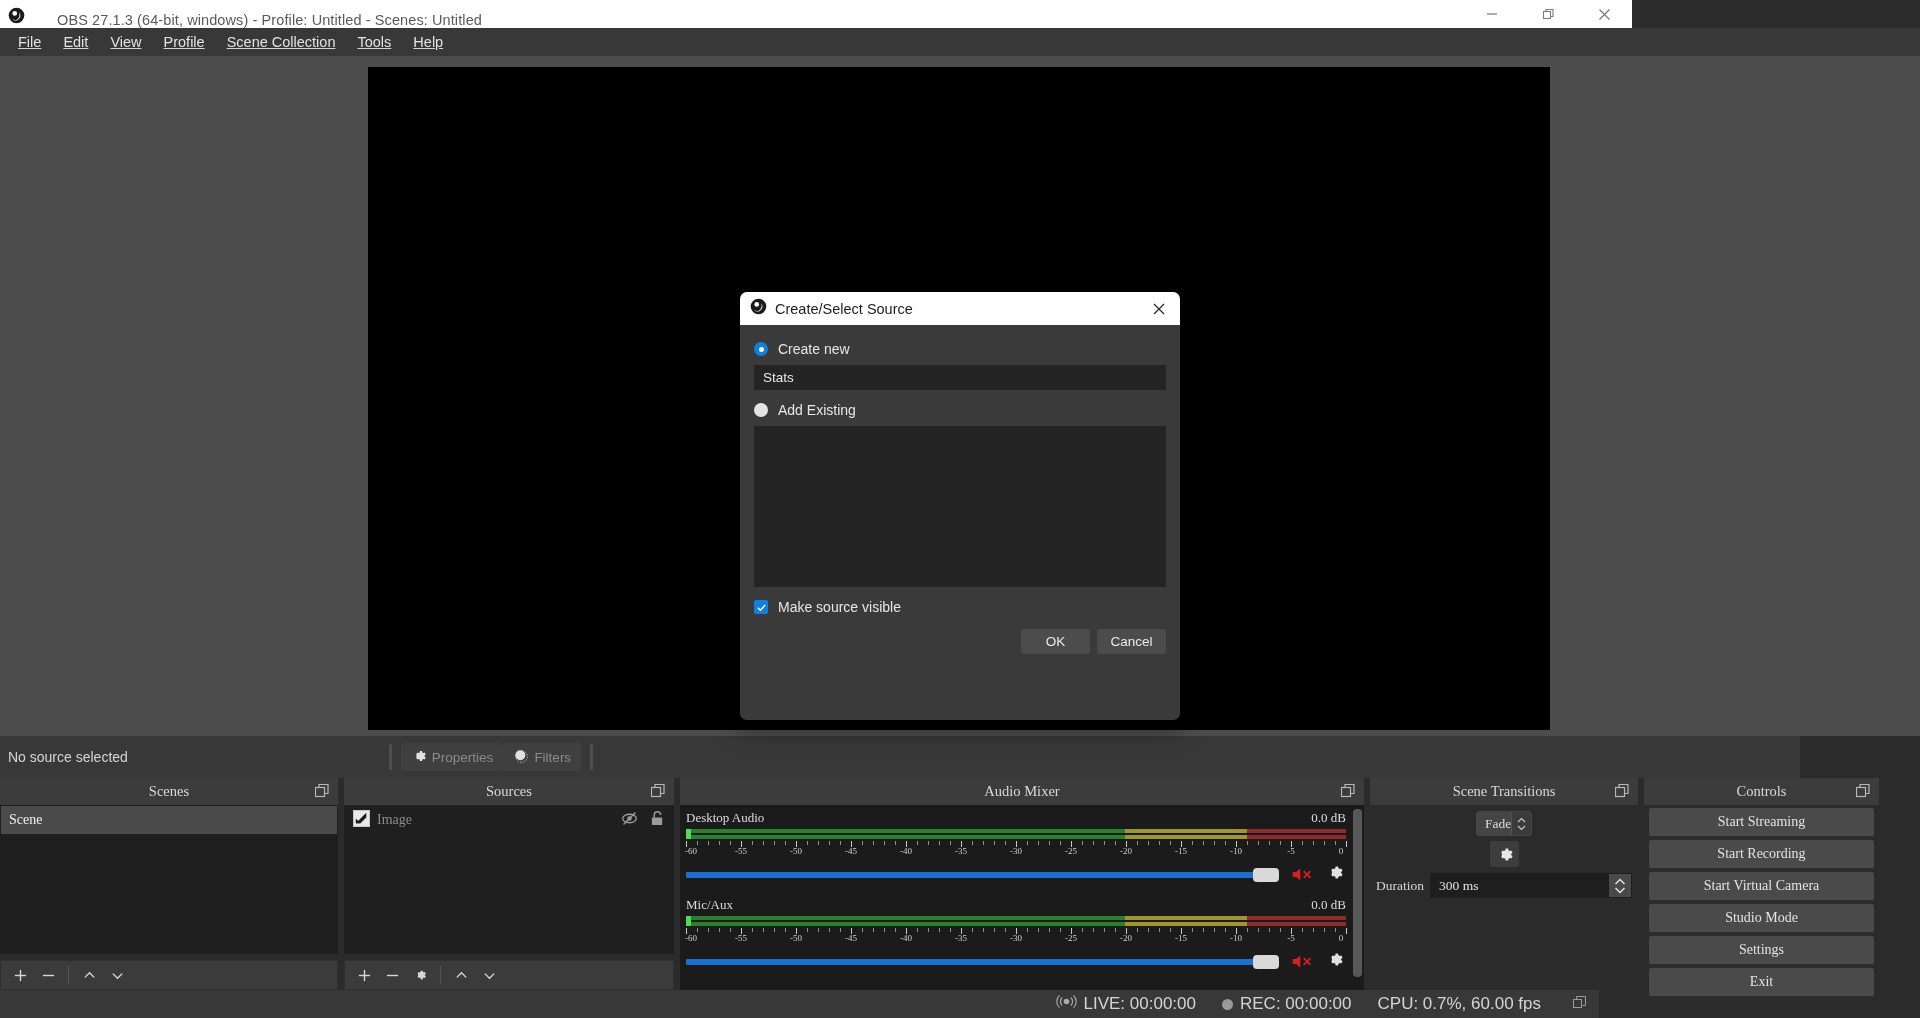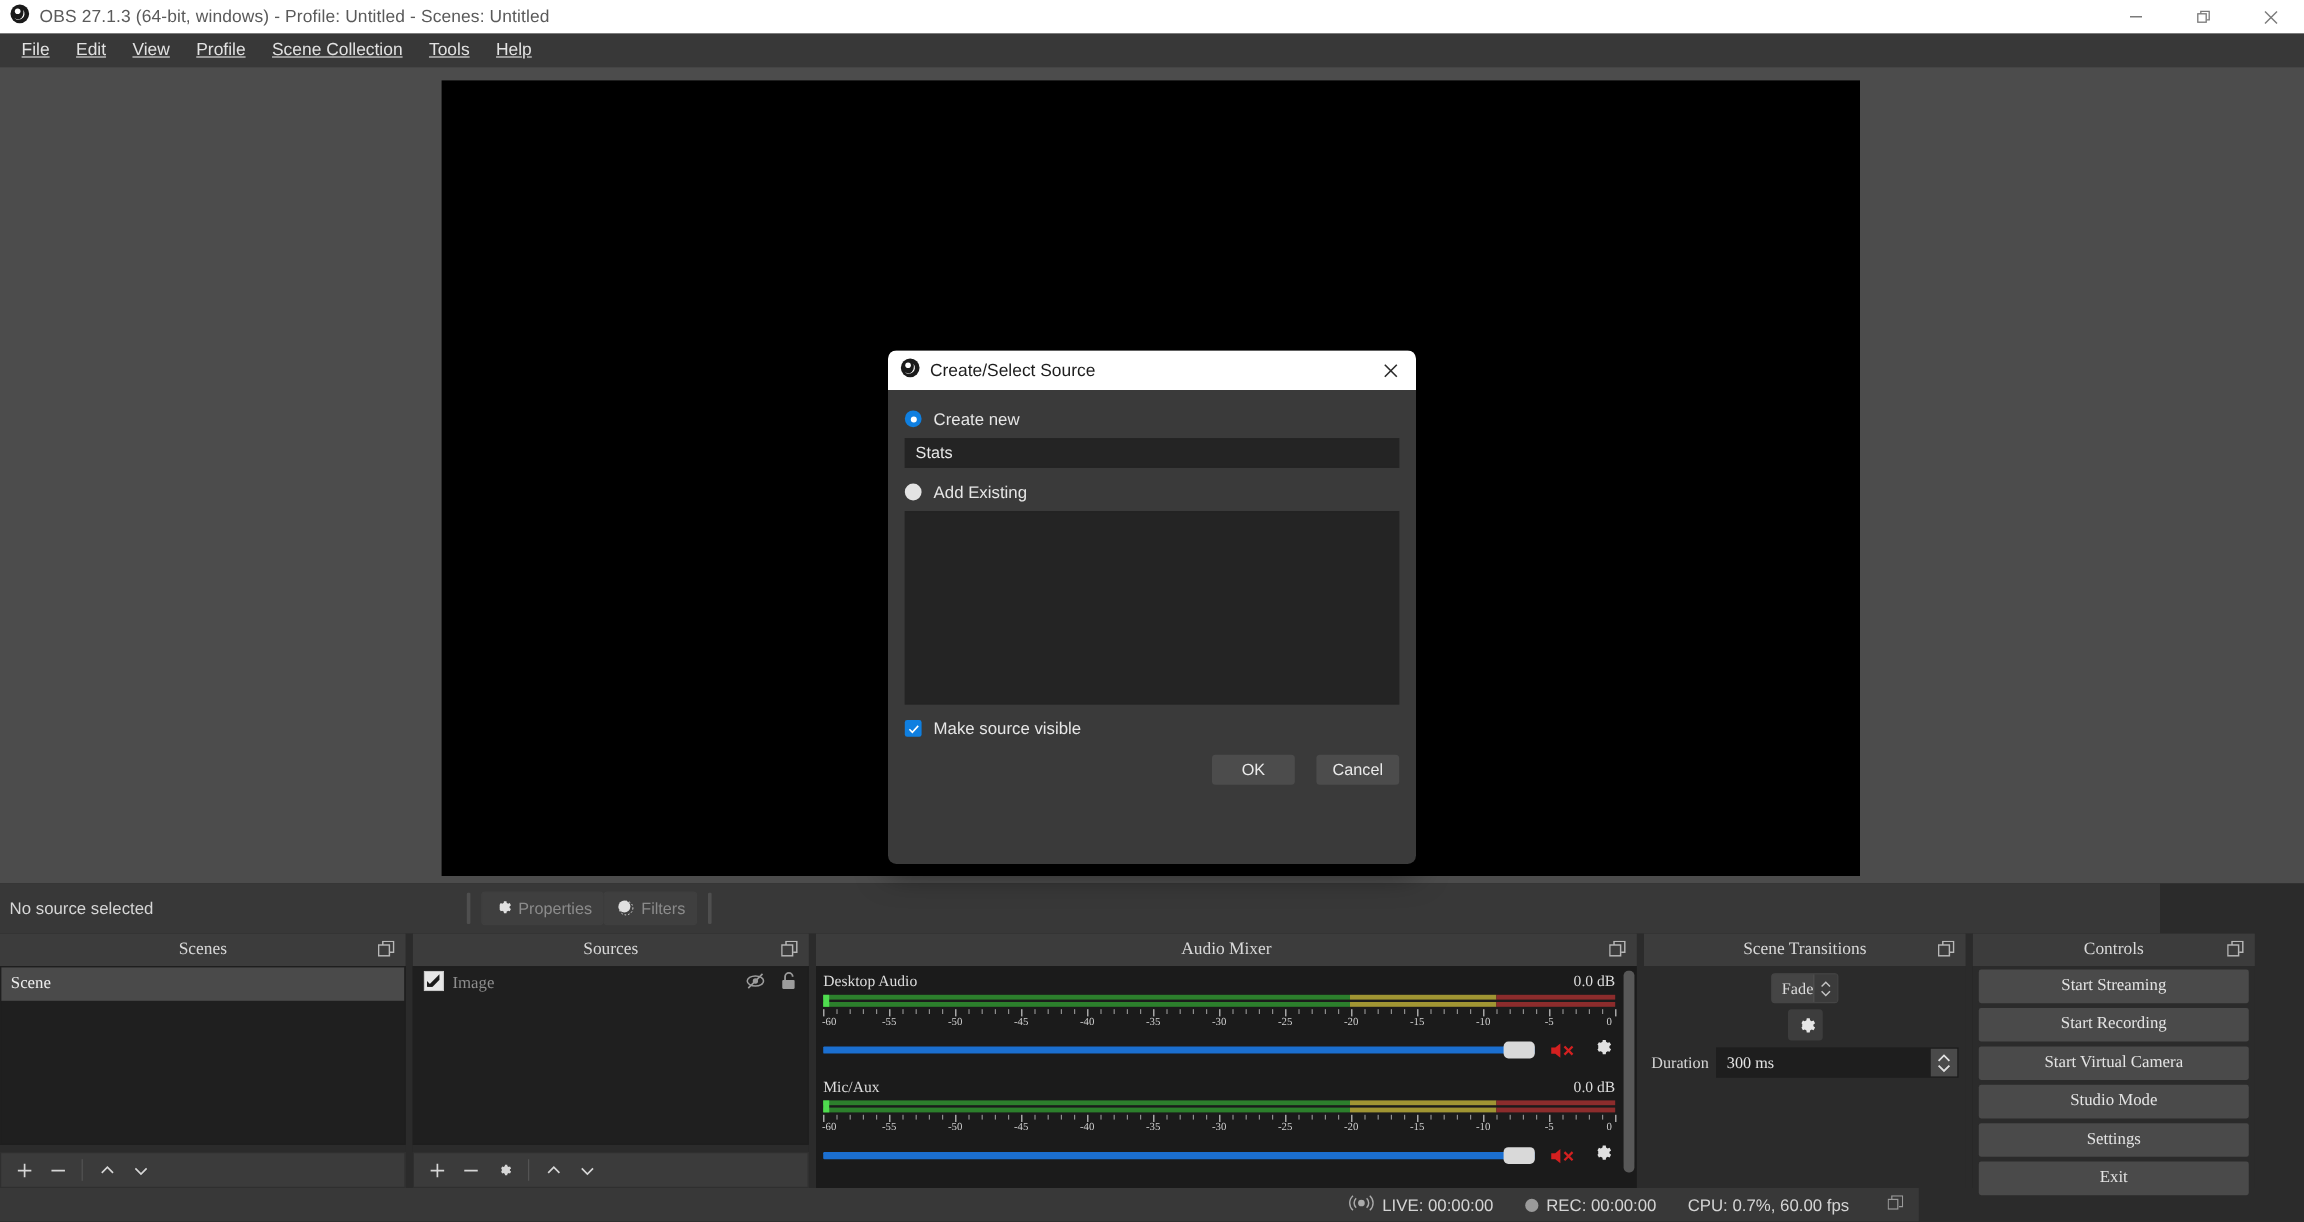--- a/index.html
+++ b/index.html
@@ -7,22 +7,22 @@
     width: 1920px; height: 1018px;
     background: #2b2b2b;
     font-family: "Liberation Sans", sans-serif;
     overflow: hidden;
     color: #d4d4d4;
   }
   #app { position: relative; width: 1920px; height: 1018px; }
 
   
   #titlebar {
-    position: absolute; top: 0; left: 0; width: 1920px; height: 28px;
-    background: #ffffff; display: flex; align-items: center;
+    position: absolute; top: 0; left: 0; width: 1632px; height: 28px;
+    background: #ffffff; display: flex; align-items: flex-end; gap: 24px;
   }
   #titlebar .obs-logo { margin-left: 8px; margin-right: 8px; flex: 0 0 auto; }
   #titlebar .title-text {
     font-size: 14.5px; color: #5a5a5a; letter-spacing: .1px; white-space: nowrap;
   }
   #win-controls { margin-left: auto; display: flex; height: 28px; }
   #win-controls .wbtn {
     width: 56px; height: 28px; display: flex; align-items: center; justify-content: center;
   }
   #win-controls .wbtn svg { display: block; }
@@ -189,21 +189,21 @@
   .ctrl-btn {
     height: 28px; margin-bottom: 4px; background: #4a4a4a; border-radius: 2px;
     display: flex; align-items: center; justify-content: center;
     font-size: 14px; color: #e3e3e3;
   }
 
   
   #statusbar {
     position: absolute; left: 0; bottom: 0; width: 1599px; height: 28px;
     background: #383838; display: flex; align-items: center;
-    font-size: 14px; color: #d4d4d4;
+    font-size: 17px; color: #d4d4d4;
   }
   #statusbar .grp { display: flex; align-items: center; gap: 7px; }
   #statusbar .right { margin-left: auto; display: flex; align-items: center; gap: 26px; padding-right: 13px; }
   #statusbar .rec-dot { width: 11px; height: 11px; border-radius: 50%; background: #9a9a9a; }
   #status-resize { margin-left: 6px; }
 
   
   #modal {
     position: absolute; left: 740px; top: 292px; width: 440px; height: 428px;
     background: #3a3a3a; border-radius: 7px;
@@ -234,21 +234,21 @@
   }
   .list-empty {
     height: 161px; background: #242424; border: 1px solid #242424; margin-top: 4px;
   }
   .check-row { display: flex; align-items: center; margin-top: 12px; }
   .checkbox {
     width: 14px; height: 14px; border-radius: 2px; background: #0f7fe0;
     display: flex; align-items: center; justify-content: center;
     margin-right: 10px; flex: 0 0 auto;
   }
-  .dlg-buttons { display: flex; justify-content: flex-end; gap: 18px; margin-top: 14px; }
+  .dlg-buttons { display: flex; justify-content: flex-end; gap: 7px; margin-top: 14px; }
   .dlg-btn {
     width: 69px; height: 25px; background: #4c4c4c; border-radius: 3px;
     display: flex; align-items: center; justify-content: center;
     font-size: 13.5px; color: #eaeaea;
   }
 </style>
 </head>
 <body>
 
 <div id="app">

